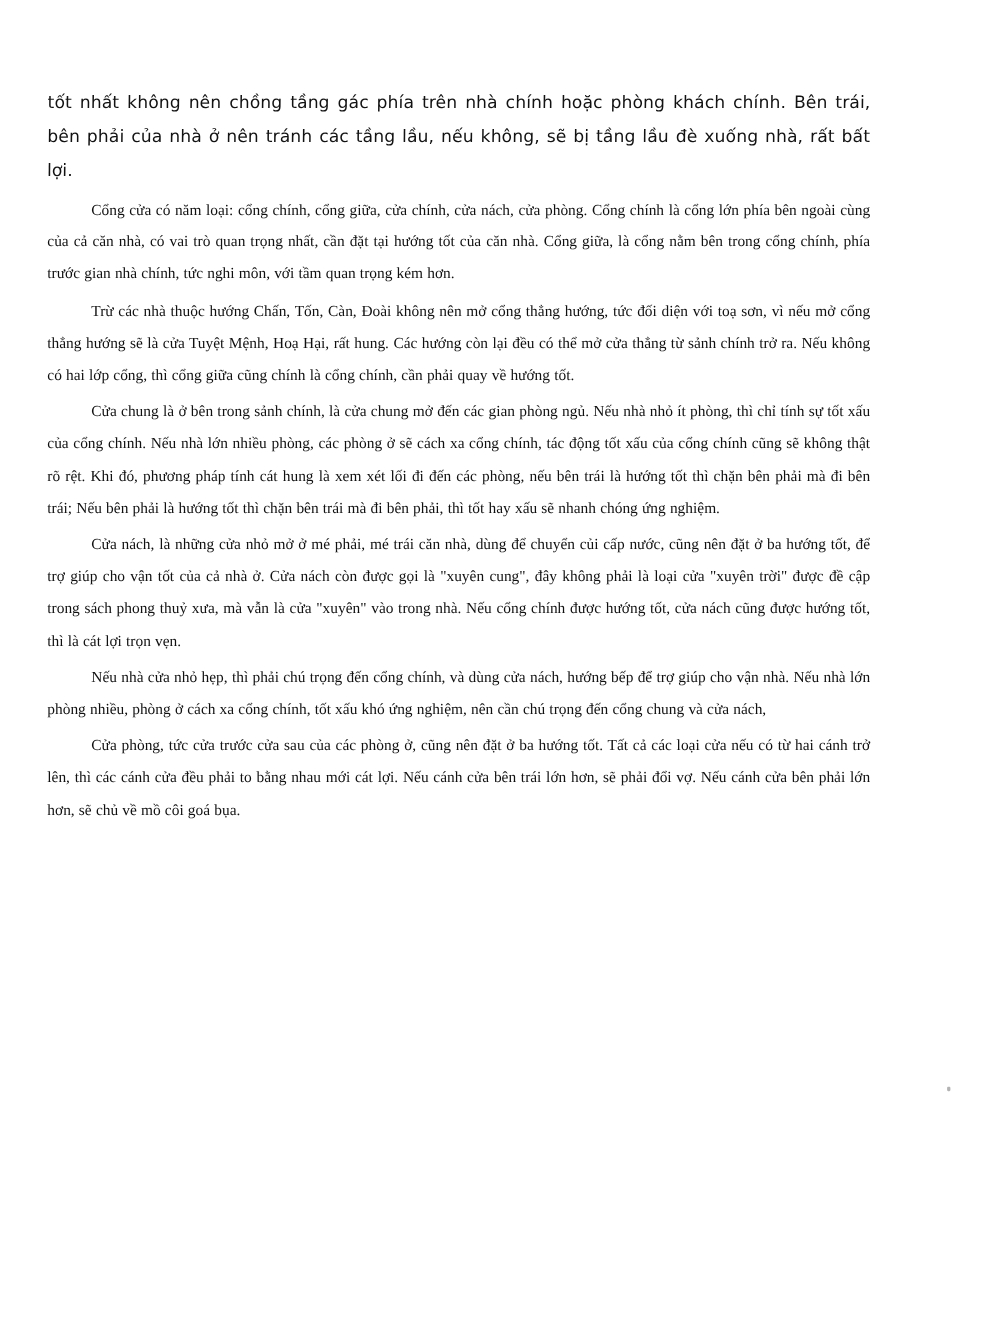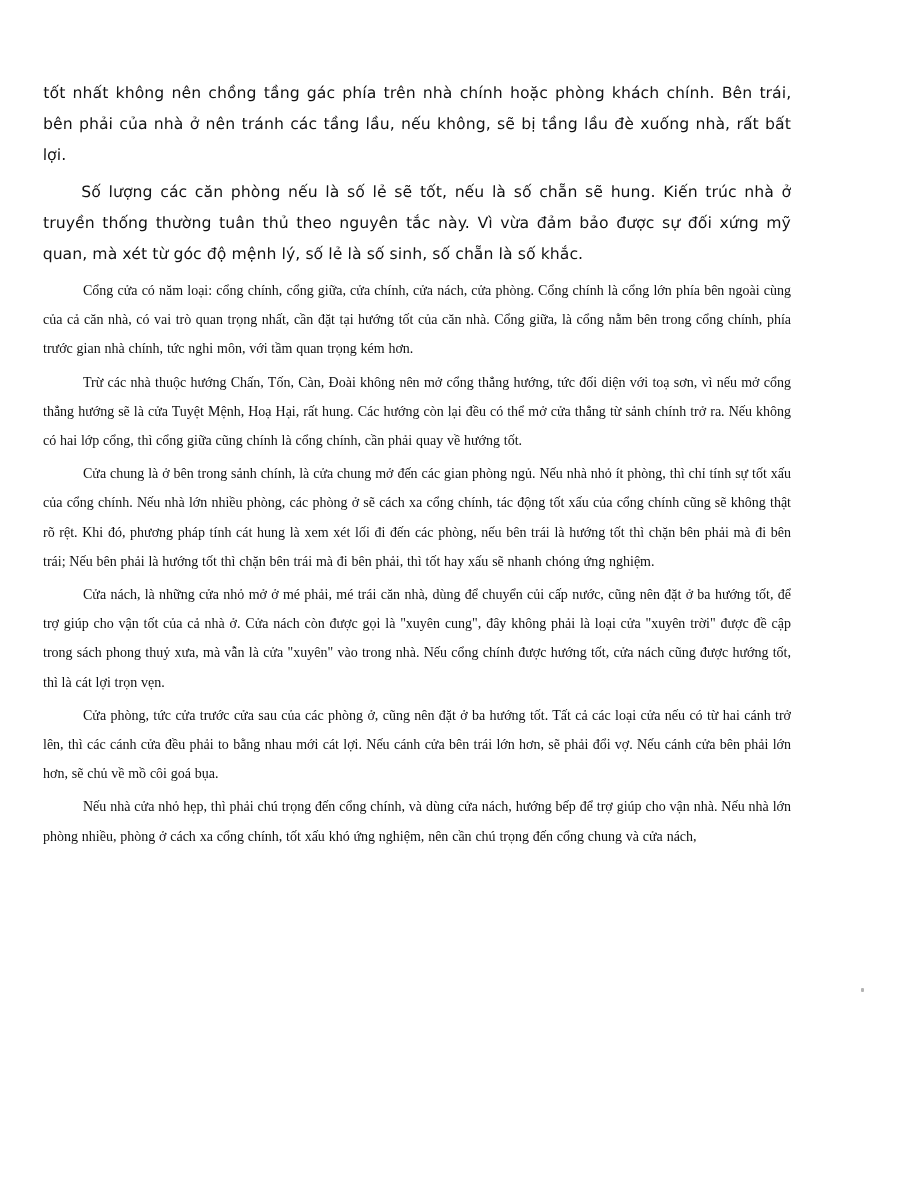--- a/index.html
+++ b/index.html
@@ -109,33 +109,32 @@
 </style>
 </head>
 <body>
 
 <div class="page">
 
   <div class="content">
 
     <p class="para-casual">tốt nhất không nên chồng tầng gác phía trên nhà chính hoặc phòng khách chính. Bên trái, bên phải của nhà ở nên tránh các tầng lầu, nếu không, sẽ bị tầng lầu đè xuống nhà, rất bất lợi.</p>
 
-    <p class="para-casual indent">Số lượng các căn phòng nếu là số lẻ sẽ tốt, nếu là số chẵn sẽ hung. Kiến trúc nhà ở truyền thống thường tuân thủ theo nguyên tắc này. Vì vừa đảm bảo được sự đối xứng mỹ quan, mà xét từ góc độ mệnh lý, số lẻ là số sinh, số chẵn là số khắc.</p>
 
 
     <p class="para-body">Cổng cửa có năm loại: cổng chính, cổng giữa, cửa chính, cửa nách, cửa phòng. Cổng chính là cổng lớn phía bên ngoài cùng của cả căn nhà, có vai trò quan trọng nhất, cần đặt tại hướng tốt của căn nhà. Cổng giữa, là cổng nằm bên trong cổng chính, phía trước gian nhà chính, tức nghi môn, với tầm quan trọng kém hơn.</p>
 
     <p class="para-body">Trừ các nhà thuộc hướng Chấn, Tốn, Càn, Đoài không nên mở cổng thẳng hướng, tức đối diện với toạ sơn, vì nếu mở cổng thẳng hướng sẽ là cửa Tuyệt Mệnh, Hoạ Hại, rất hung. Các hướng còn lại đều có thể mở cửa thẳng từ sảnh chính trở ra. Nếu không có hai lớp cổng, thì cổng giữa cũng chính là cổng chính, cần phải quay về hướng tốt.</p>
 
     <p class="para-body">Cửa chung là ở bên trong sảnh chính, là cửa chung mở đến các gian phòng ngủ. Nếu nhà nhỏ ít phòng, thì chỉ tính sự tốt xấu của cổng chính. Nếu nhà lớn nhiều phòng, các phòng ở sẽ cách xa cổng chính, tác động tốt xấu của cổng chính cũng sẽ không thật rõ rệt. Khi đó, phương pháp tính cát hung là xem xét lối đi đến các phòng, nếu bên trái là hướng tốt thì chặn bên phải mà đi bên trái; Nếu bên phải là hướng tốt thì chặn bên trái mà đi bên phải, thì tốt hay xấu sẽ nhanh chóng ứng nghiệm.</p>
 
     <p class="para-body">Cửa nách, là những cửa nhỏ mở ở mé phải, mé trái căn nhà, dùng để chuyển củi cấp nước, cũng nên đặt ở ba hướng tốt, để trợ giúp cho vận tốt của cả nhà ở. Cửa nách còn được gọi là "xuyên cung", đây không phải là loại cửa "xuyên trời" được đề cập trong sách phong thuỷ xưa, mà vẫn là cửa "xuyên" vào trong nhà. Nếu cổng chính được hướng tốt, cửa nách cũng được hướng tốt, thì là cát lợi trọn vẹn.</p>
 
+    <p class="para-body">Nếu nhà cửa nhỏ hẹp, thì phải chú trọng đến cổng chính, và dùng cửa nách, hướng bếp để trợ giúp cho vận nhà. Nếu nhà lớn phòng nhiều, phòng ở cách xa cổng chính, tốt xấu khó ứng nghiệm, nên cần chú trọng đến cổng chung và cửa nách,</p>
+
     <p class="para-body">Cửa phòng, tức cửa trước cửa sau của các phòng ở, cũng nên đặt ở ba hướng tốt. Tất cả các loại cửa nếu có từ hai cánh trở lên, thì các cánh cửa đều phải to bằng nhau mới cát lợi. Nếu cánh cửa bên trái lớn hơn, sẽ phải đổi vợ. Nếu cánh cửa bên phải lớn hơn, sẽ chủ về mồ côi goá bụa.</p>
-
-    <p class="para-body">Nếu nhà cửa nhỏ hẹp, thì phải chú trọng đến cổng chính, và dùng cửa nách, hướng bếp để trợ giúp cho vận nhà. Nếu nhà lớn phòng nhiều, phòng ở cách xa cổng chính, tốt xấu khó ứng nghiệm, nên cần chú trọng đến cổng chung và cửa nách,</p>
 
   </div>
 
   <div class="margin-speck"></div>
 
 
 </div>
 
 </body></html>

